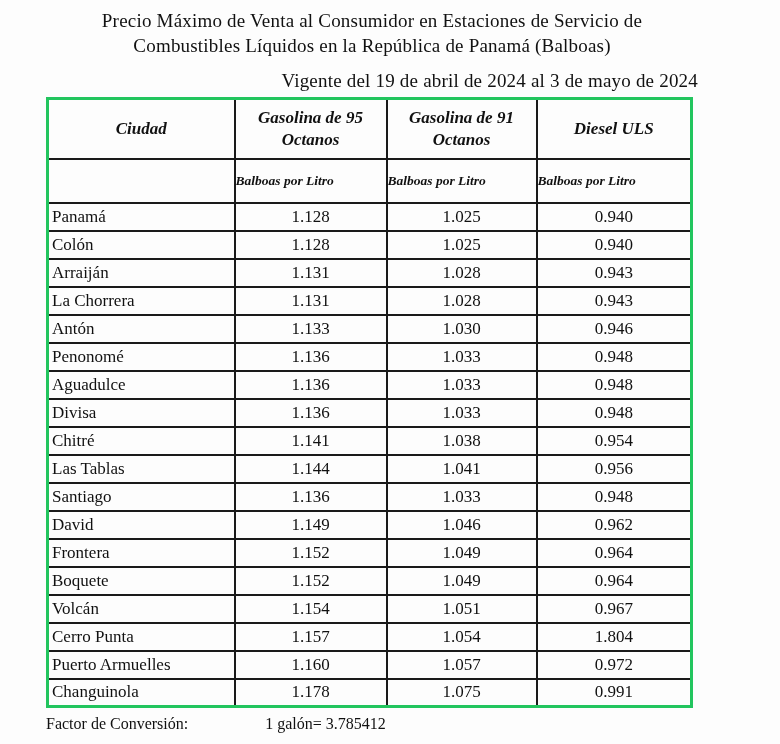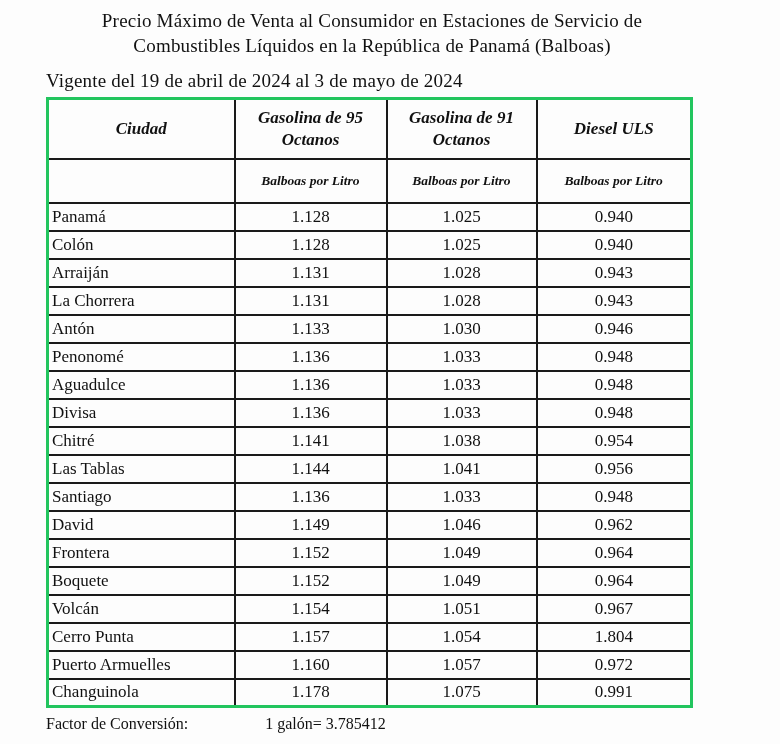--- a/index.html
+++ b/index.html
@@ -20,21 +20,21 @@
     margin-left: 46px;
   }
   .title {
     text-align: center;
     font-size: 19px;
     font-weight: normal;
     line-height: 25px;
     letter-spacing: 0.2px;
   }
   .subtitle {
-    text-align: left;
+    text-align: right;
     font-size: 19px;
     margin-top: 12px;
     margin-bottom: 5px;
     letter-spacing: 0.2px;
   }
   table.price-table {
     border-collapse: collapse;
     width: 644px;
     table-layout: fixed;
   }
@@ -53,21 +53,21 @@
     text-align: center;
     height: 60px;
     padding: 2px 14px;
     line-height: 22px;
     border-bottom: 3px solid #000;
   }
   th.unit-cell {
     font-style: italic;
     font-weight: bold;
     font-size: 13.5px;
-    text-align: center;
+    text-align: left;
     height: 44px;
     border-bottom: 3px solid #000;
   }
   td.city-cell {
     font-size: 17px;
     text-align: left;
     padding: 2px 10px 2px 3px;
     height: 28px;
   }
   td.num-cell {

